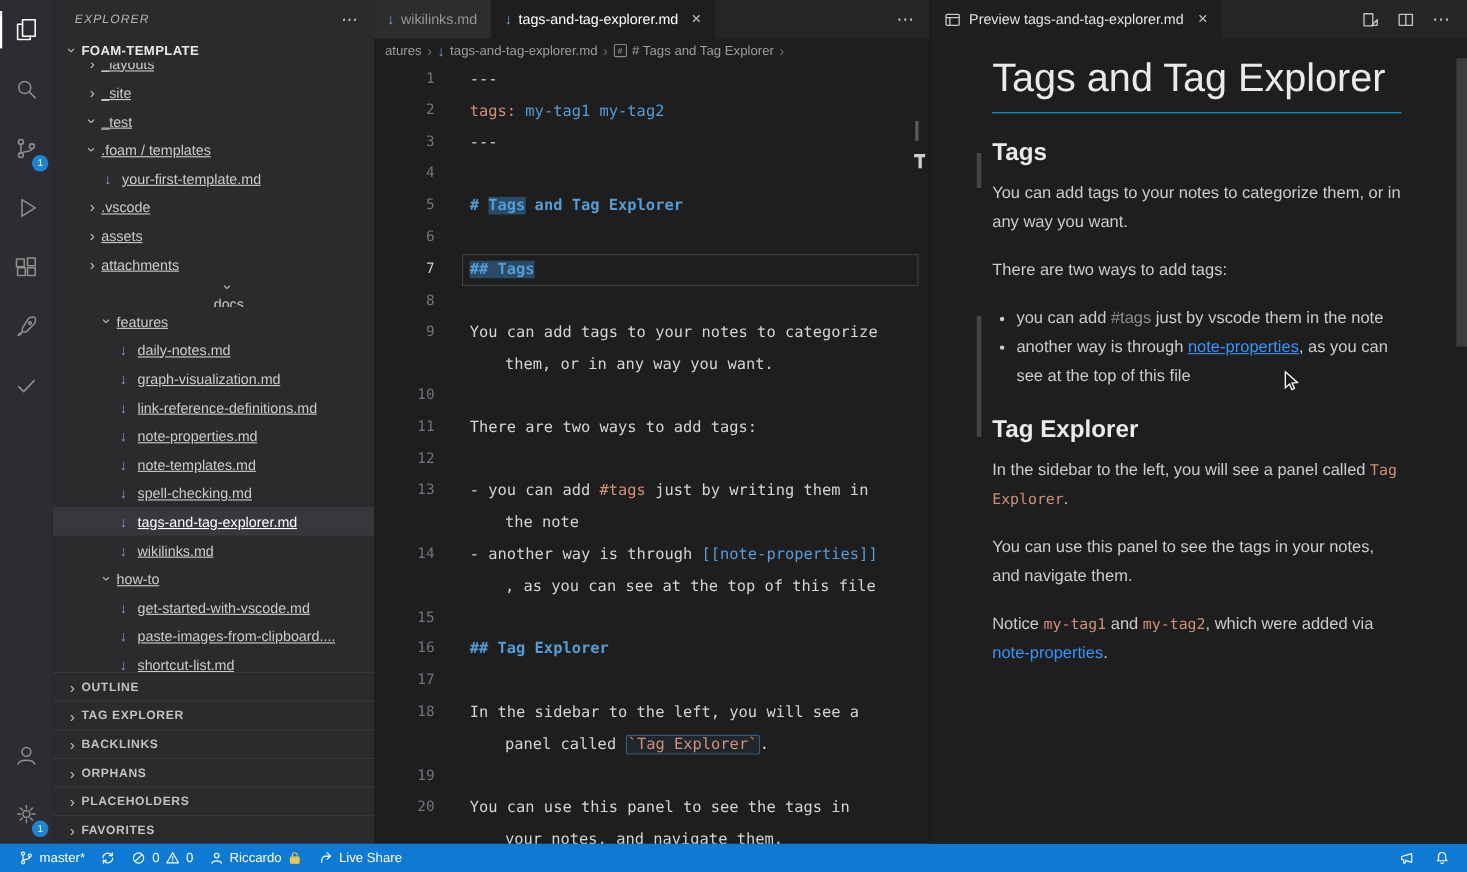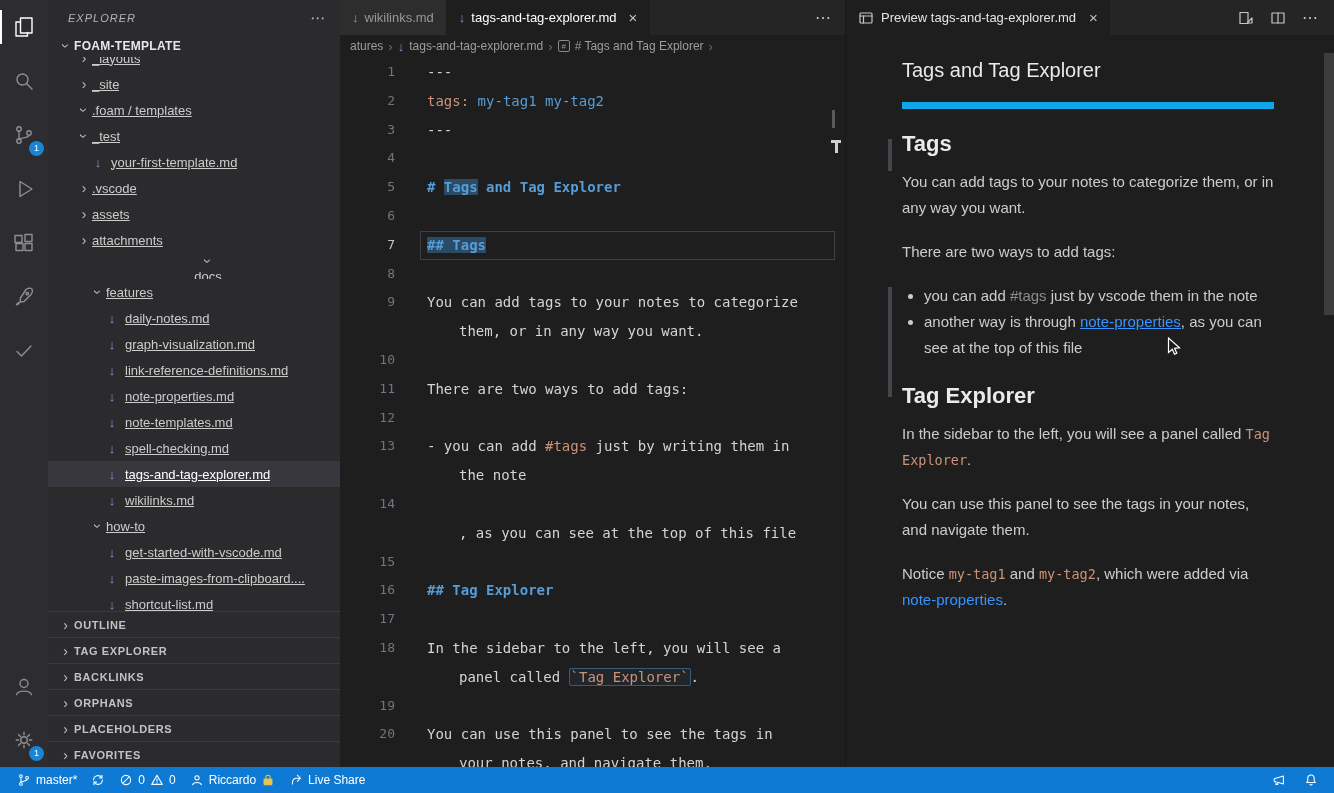--- a/index.html
+++ b/index.html
@@ -69,21 +69,21 @@
   
   .preview{flex:1;display:flex;flex-direction:column;background:#1e1e1e;position:relative;border-left:1px solid #191919;}
   .pv-tabbar{height:35px;background:#252526;display:flex;align-items:stretch;flex-shrink:0;}
   .pv-tab{display:flex;align-items:center;gap:7px;padding:0 12px;background:#1e1e1e;color:#e4e4e4;font-size:13px;cursor:pointer;}
   .pv-tab svg,.pv-actions svg{width:16px;height:16px;stroke:currentColor;fill:none;stroke-width:1.2;stroke-linecap:round;stroke-linejoin:round;}
   .pvicon{color:#c5c5c5;display:inline-flex;}
   .pv-actions{margin-left:auto;display:flex;align-items:center;gap:16px;padding-right:16px;color:#c5c5c5;}
   .pv-actions span{cursor:pointer;display:inline-flex;}
   .pv-actions .more{font-size:16px;}
   .pv-body{flex:1;position:relative;padding:14px 60px 0 56px;color:#cccccc;font-size:15px;overflow:hidden;}
-  .pv-body h1{font-size:20px;font-weight:400;color:#eaeaea;margin:4px 0 0;padding-bottom:14px;border-bottom:7px solid #0ea5e9;line-height:35px;}
+  .pv-body h1{font-size:36px;font-weight:400;color:#eaeaea;margin:4px 0 0;padding-bottom:14px;border-bottom:1px solid #0ea5e9;line-height:35px;}
   .pv-body h2{font-size:22px;font-weight:600;color:#eaeaea;margin:22px 0 12px;}
   .pv-body p{margin:0 0 18px;line-height:26px;}
   .pv-body ul{margin:0 0 18px;padding-left:22px;}
   .pv-body li{line-height:26px;}
   .muted{color:#8b8b8b;}
   .pv-body a{color:#3794ff;text-decoration:none;cursor:pointer;}
   .pv-body a.hovered{text-decoration:underline;}
   .pcode{font-family:"DejaVu Sans Mono",monospace;font-size:13.5px;color:#ce9178;}
   .sync1{position:absolute;left:42px;top:104px;width:4px;height:32px;background:#43464a;}
   .sync2{position:absolute;left:42px;top:252px;width:4px;height:110px;background:#43464a;}
@@ -182,25 +182,25 @@
           <div class="trow" style="padding-left: 28px; margin-top: -12px;">
             <span class="chev">›</span>
             <span class="tlabel">_layouts</span>
           </div>
           <div class="trow" style="padding-left: 28px;">
             <span class="chev">›</span>
             <span class="tlabel">_site</span>
           </div>
           <div class="trow" style="padding-left: 28px;">
             <span class="chev open">›</span>
-            <span class="tlabel">.foam / templates</span>
+            <span class="tlabel">_test</span>
           </div>
           <div class="trow" style="padding-left: 28px;">
             <span class="chev open">›</span>
-            <span class="tlabel">_test</span>
+            <span class="tlabel">.foam / templates</span>
           </div>
           <div class="trow" style="padding-left: 42px;">
             <span class="mdicon">↓</span>
             <span class="tlabel">your-first-template.md</span>
           </div>
           <div class="trow" style="padding-left: 28px;">
             <span class="chev">›</span>
             <span class="tlabel">.vscode</span>
           </div>
           <div class="trow" style="padding-left: 28px;">
@@ -377,20 +377,21 @@
           <div class="crow">
             <span class="ln">13</span>
             <span class="txt"><span class="pl">- you can add </span><span class="tag">#tags</span><span class="pl"> just by writing them in</span></span>
           </div>
           <div class="crow">
             <span class="ln"></span>
             <span class="txt wrap"><span class="pl">the note</span></span>
           </div>
           <div class="crow">
             <span class="ln">14</span>
+            <span class="txt"><span class="pl">- another way is through </span><span class="wl">[[note-properties]]</span></span>
           </div>
           <div class="crow">
             <span class="ln"></span>
             <span class="txt wrap"><span class="pl">, as you can see at the top of this file</span></span>
           </div>
           <div class="crow">
             <span class="ln">15</span>
             <span class="txt"></span>
           </div>
           <div class="crow">

